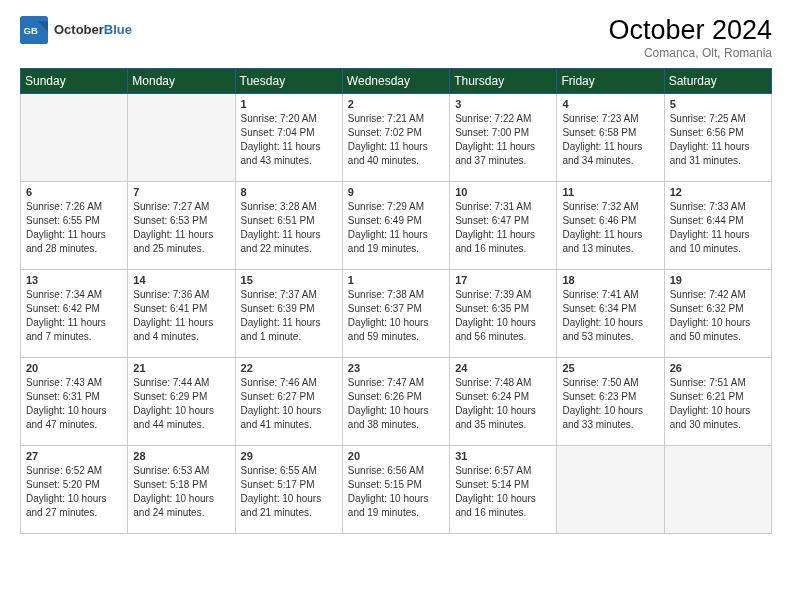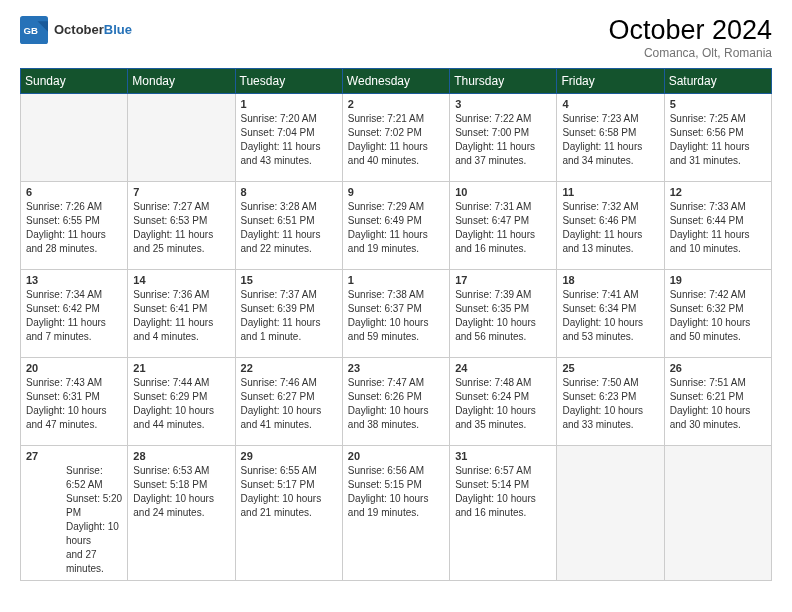--- a/index.html
+++ b/index.html
@@ -314,21 +314,21 @@
             <span class="day-number">26</span>
             <div class="day-info" style="white-space: pre-line;">Sunrise: 7:51 AM
 Sunset: 6:21 PM
 Daylight: 10 hours
 and 30 minutes.</div>
           </td>
         </tr>
         <tr>
           <td>
             <span class="day-number">27</span>
-            <div class="day-info" style="white-space: pre-line; margin-left: 40px;">Sunrise: 6:52 AM
+            <div class="day-info" style="white-space: pre-line;">Sunrise: 6:52 AM
 Sunset: 5:20 PM
 Daylight: 10 hours
 and 27 minutes.</div>
           </td>
           <td>
             <span class="day-number">28</span>
             <div class="day-info" style="white-space: pre-line;">Sunrise: 6:53 AM
 Sunset: 5:18 PM
 Daylight: 10 hours
 and 24 minutes.</div>

